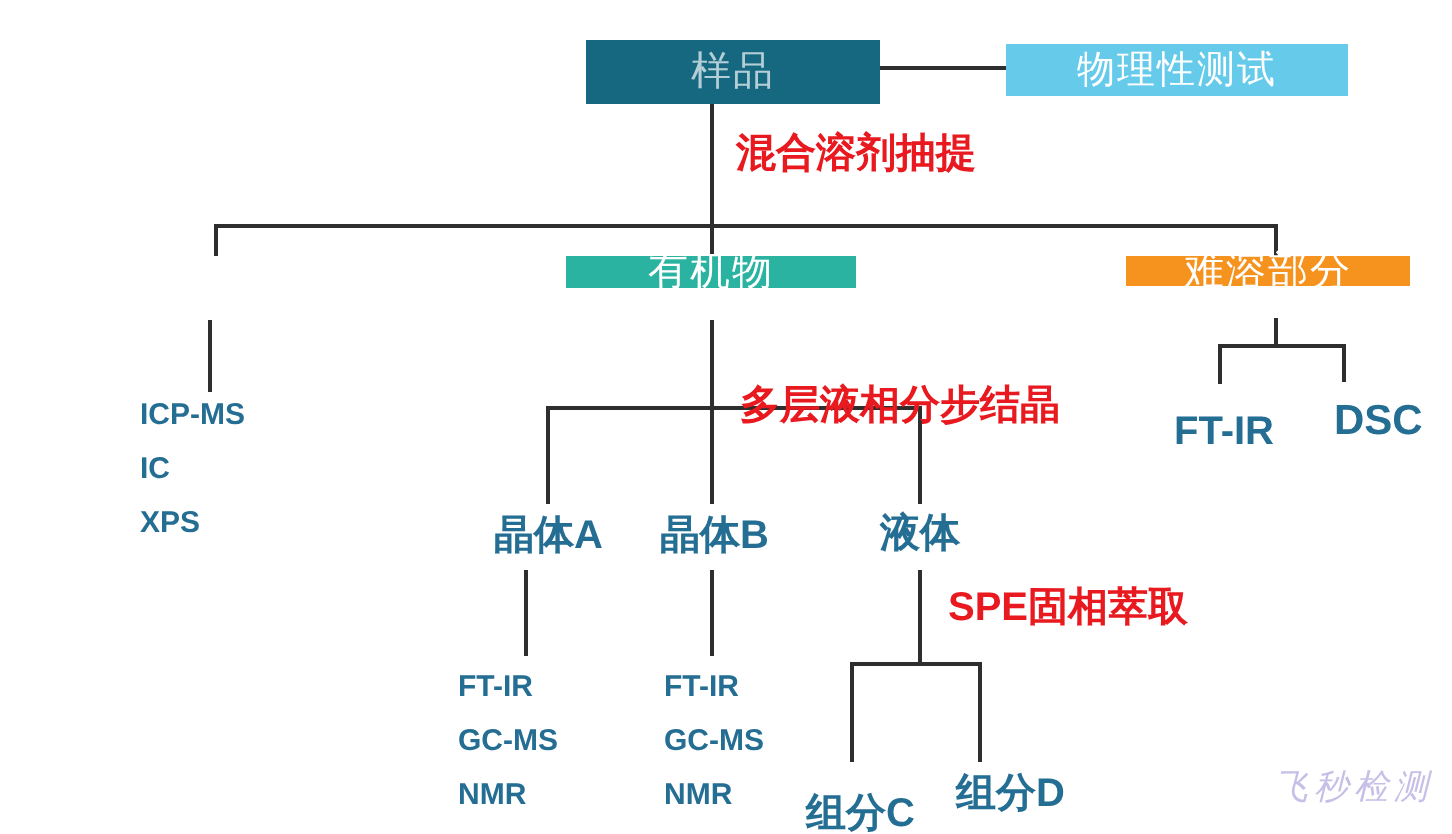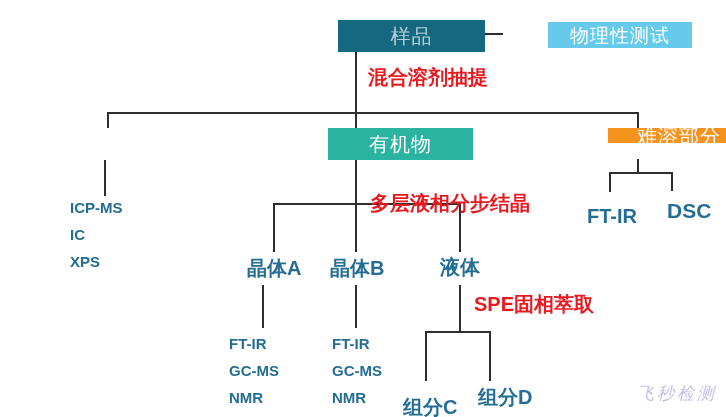--- a/index.html
+++ b/index.html
@@ -2,26 +2,26 @@
 <html style="--sample: #15687F; --physical: #66CBEA; --inorganic: #76B74B; --organic: #2BB3A1; --insoluble: #F6921E; --line: #2e2e2e; --text: #256E93; --red: #E8191F; --watermark: #C7BFE7;"><head>
 <meta charset="utf-8">
 <style>
   html,body{margin:0;padding:0;background:#fff;}
   #stage{
     position:relative;width:726px;height:417px;background:#fff;overflow:hidden;
     font-family:"Liberation Sans","DejaVu Sans",sans-serif;
   }
   .box{
     position:absolute;display:flex;align-items:center;justify-content:center;
-    color:#fff;font-size:20px;line-height:1;letter-spacing:1px;margin-left:45px;
+    color:#fff;font-size:20px;line-height:1;letter-spacing:1px;
   }
   .box-sample{left:293px;top:20px;width:147px;height:32px;background:var(--sample,#15687F);color:rgba(255,255,255,.68);}
-  .box-physical{left:503px;top:22px;width:144px;height:26px;background:var(--physical,#66CBEA);font-size:19px;}
+  .box-physical{left:503px;top:22px;width:171px;height:26px;background:var(--physical,#66CBEA);font-size:19px;}
   .box-inorganic{left:30px;top:128px;width:153px;height:32px;background:var(--inorganic,#76B74B);}
-  .box-organic{left:283px;top:128px;width:145px;height:32px;background:var(--organic,#2BB3A1);}
+  .box-organic{left:283px;top:128px;width:145px;height:16px;background:var(--organic,#2BB3A1);}
   .box-insoluble{left:563px;top:128px;width:142px;height:15px;background:var(--insoluble,#F6921E);}
   .hline,.vline{position:absolute;background:var(--line,#2e2e2e);}
   .hline{height:2px;}
   .vline{width:2px;}
   .proc{
     position:absolute;color:var(--red,#E8191F);font-size:20px;font-weight:bold;
     line-height:1.1;white-space:nowrap;
   }
   .lbl{
     position:absolute;color:var(--text,#256E93);font-size:20px;font-weight:600;

